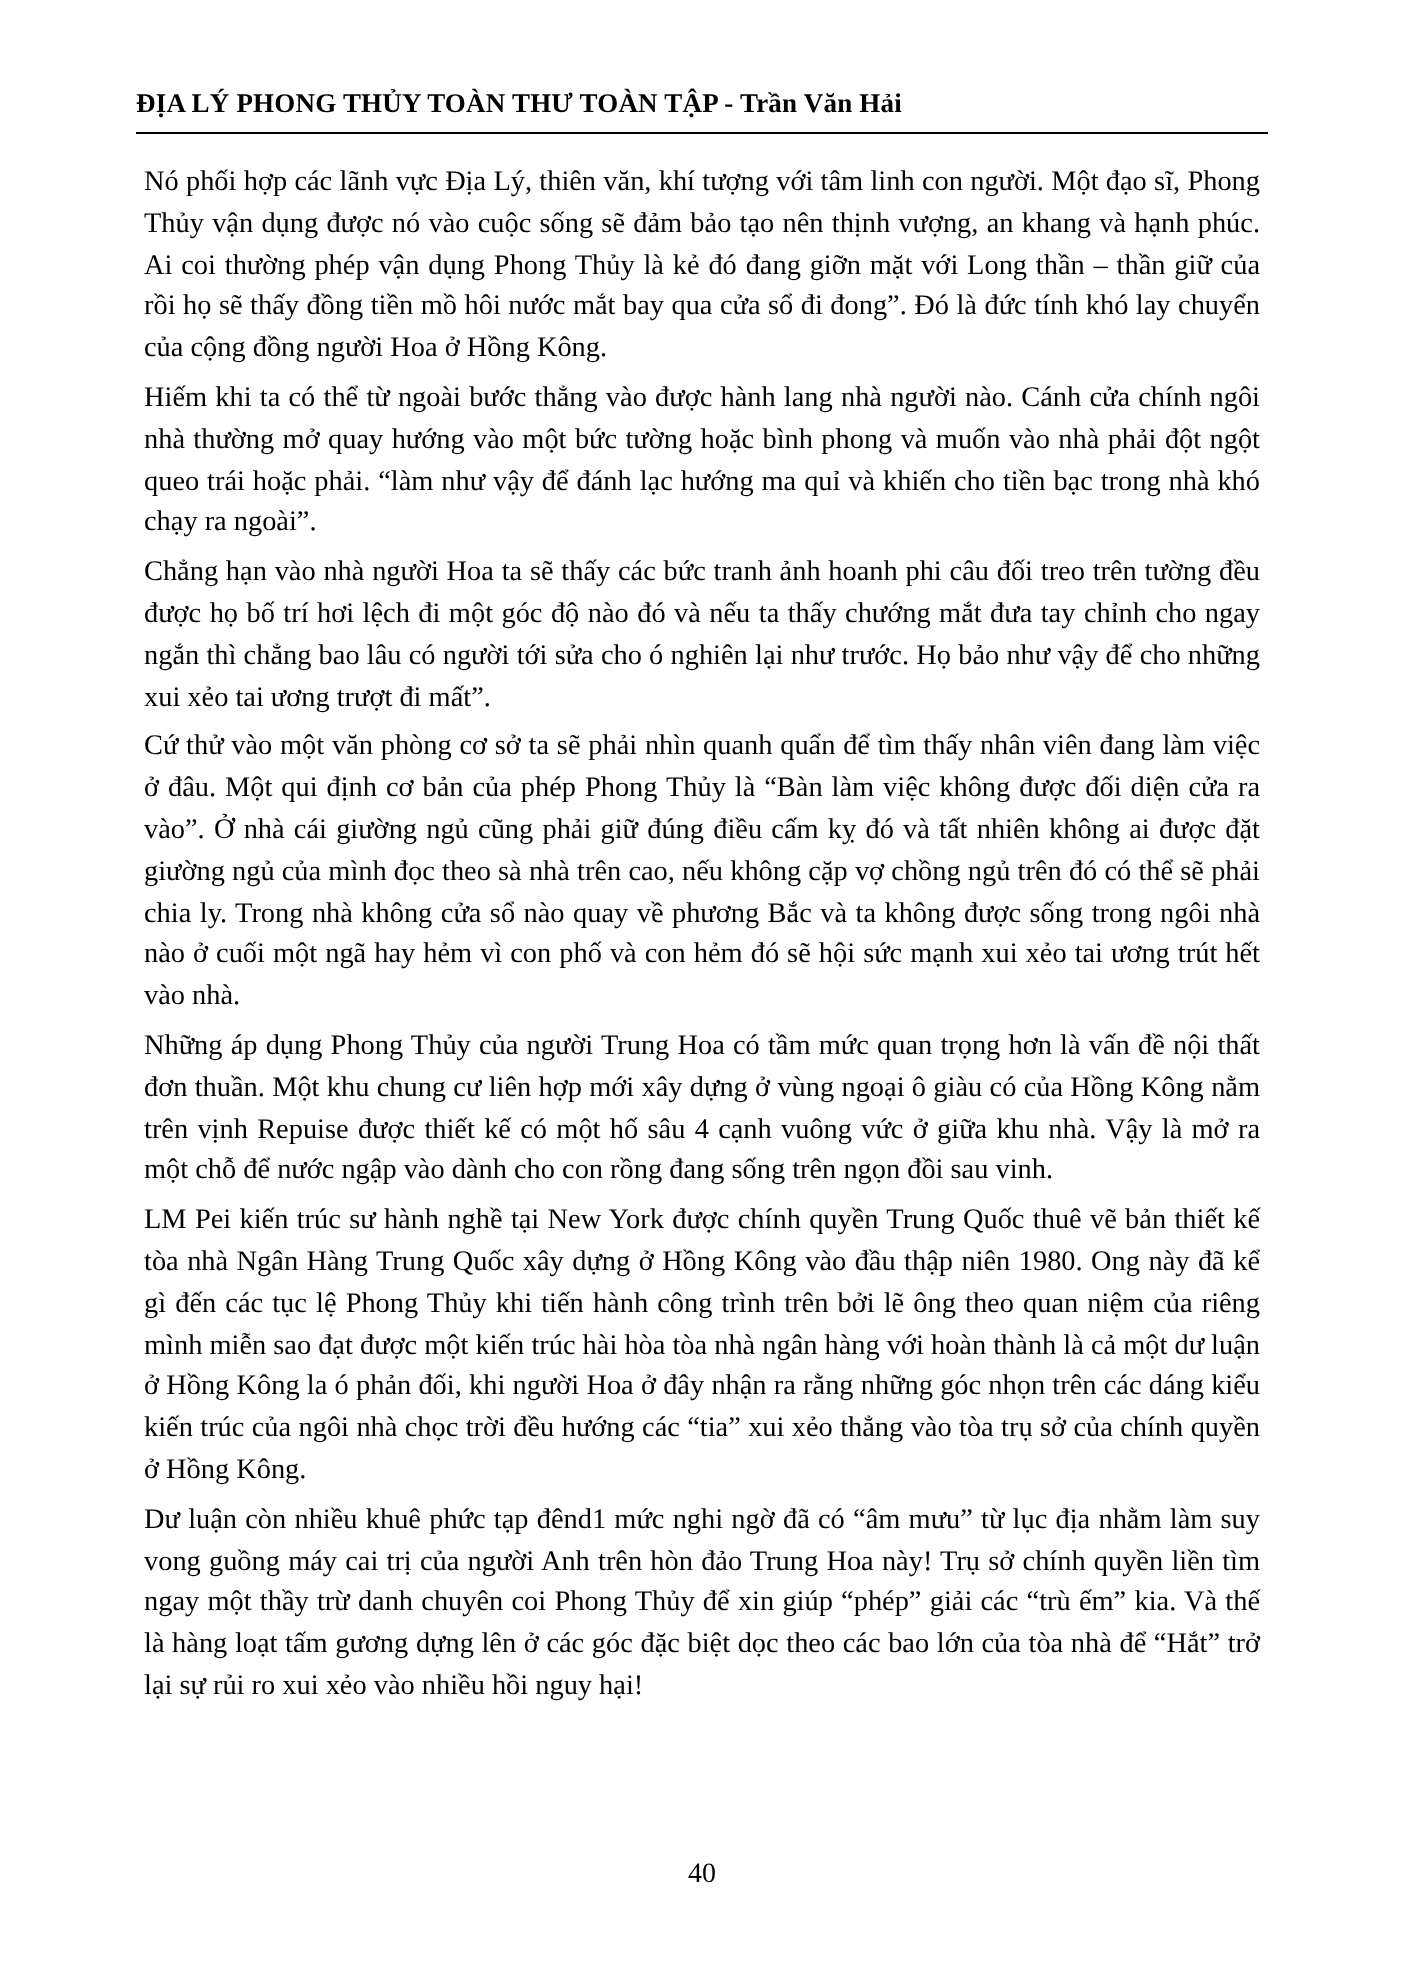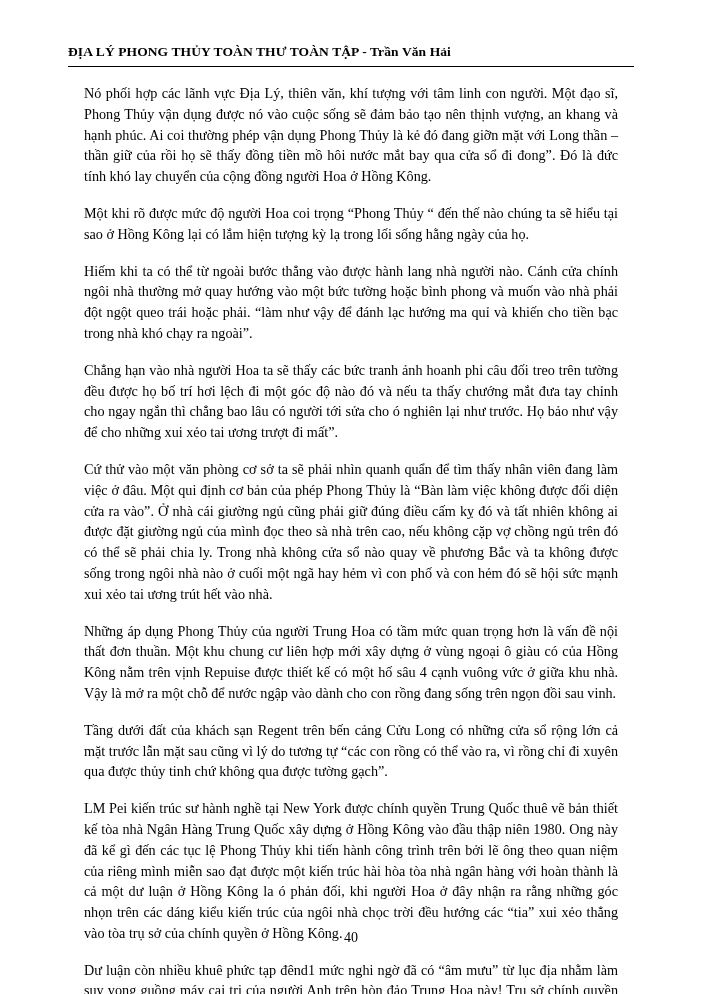--- a/index.html
+++ b/index.html
@@ -25,21 +25,21 @@
     font-weight: bold;
     letter-spacing: 0.1px;
     white-space: nowrap;
     padding-bottom: 6px;
   }
   .header-rule {
     border-bottom: 1px solid #000000;
     margin-bottom: 14px;
   }
   .body-text p {
-    margin: 16px;
+    margin: 4px;
     font-size: 14.2px;
     line-height: 1.465;
     text-align: justify;
     text-justify: inter-word;
     hyphens: none;
   }
   .page-number {
     position: absolute;
     left: 0;
     right: 0;
@@ -51,25 +51,23 @@
 </head>
 <body>
 
 <div class="page">
 
   <div class="header">ĐỊA LÝ PHONG THỦY TOÀN THƯ  TOÀN TẬP -  Trần Văn Hải</div>
   <div class="header-rule"></div>
 
   <div class="body-text">
     <p>Nó phối hợp các lãnh vực Địa Lý, thiên văn, khí tượng với tâm linh con người. Một đạo sĩ, Phong Thủy vận dụng được nó vào cuộc sống sẽ đảm bảo tạo nên thịnh vượng, an khang và hạnh phúc. Ai coi thường phép vận dụng Phong Thủy là kẻ đó đang giỡn  mặt với Long thần – thần giữ của rồi họ sẽ thấy đồng tiền mồ hôi nước mắt bay qua cửa sổ đi đong”. Đó là đức tính khó lay chuyển của cộng đồng người Hoa ở Hồng Kông.</p>
-    <p>Một khi rõ được mức độ người Hoa coi trọng “Phong Thủy “ đến thế nào chúng ta sẽ hiểu tại sao ở Hồng Kông lại có lắm hiện tượng kỳ lạ trong lối sống hằng ngày của họ.</p>
     <p>Hiếm khi ta có thể từ ngoài bước thẳng vào được hành lang nhà người nào. Cánh cửa chính ngôi nhà thường mở quay hướng vào một bức tường hoặc bình phong và muốn vào nhà phải đột ngột queo trái hoặc phải. “làm như vậy để đánh lạc hướng ma quỉ và khiến cho tiền bạc trong nhà khó chạy ra ngoài”.</p>
     <p>Chẳng hạn vào nhà người Hoa ta sẽ thấy các bức tranh ảnh hoanh phi câu đối treo trên tường đều được họ bố trí hơi lệch đi một góc độ nào đó và nếu ta thấy chướng mắt đưa tay chỉnh cho ngay ngắn thì chẳng bao lâu có người tới sửa cho ó nghiên lại như trước. Họ bảo như vậy để cho những xui xẻo tai ương trượt đi mất”.</p>
     <p>Cứ thử vào một văn phòng cơ sở ta sẽ phải nhìn quanh quẩn để tìm thấy nhân viên đang làm việc ở đâu. Một qui định cơ bản của phép Phong Thủy là “Bàn làm việc không được đối diện cửa ra vào”. Ở nhà cái giường ngủ cũng phải giữ đúng điều cấm kỵ đó và tất nhiên không ai được đặt giường ngủ của mình đọc theo sà nhà trên cao, nếu không cặp vợ chồng ngủ trên đó có thể sẽ phải chia ly. Trong nhà không cửa sổ nào quay về phương Bắc và ta không được sống trong ngôi nhà nào ở cuối một ngã hay hẻm vì con phố và con hẻm đó sẽ hội sức mạnh xui xẻo tai ương trút hết vào nhà.</p>
     <p>Những áp dụng Phong Thủy của người Trung Hoa có tầm mức quan trọng hơn là vấn đề nội thất đơn thuần. Một khu chung cư liên hợp mới xây dựng ở vùng ngoại ô giàu có của Hồng Kông nằm trên vịnh Repuise được thiết kế có một hố sâu 4 cạnh vuông vức ở giữa khu nhà. Vậy là mở ra một chỗ để nước ngập vào dành cho con rồng đang sống trên ngọn đồi sau vinh.</p>
-    <p>Tầng dưới đất của khách sạn Regent trên bến cảng Cửu Long có những cửa sổ rộng lớn cả mặt trước lẫn mặt sau cũng vì lý do tương tự “các con rồng có thể vào ra, vì rồng chỉ đi xuyên qua được thủy tinh chứ không qua được tường gạch”.</p>
     <p>LM Pei kiến trúc sư hành nghề tại New York được chính quyền Trung Quốc thuê vẽ bản thiết kế tòa nhà Ngân Hàng Trung Quốc xây dựng ở Hồng Kông vào đầu thập niên 1980. Ong này đã kể gì đến các tục lệ Phong Thủy khi tiến hành công trình trên bởi lẽ ông theo quan niệm của riêng mình miễn sao đạt được một kiến trúc hài hòa tòa nhà ngân hàng với hoàn thành là cả một dư  luận ở Hồng Kông la ó phản đối, khi người Hoa ở đây nhận ra rằng những góc nhọn trên các dáng kiểu kiến trúc của ngôi nhà chọc trời đều hướng các “tia” xui xẻo thẳng vào tòa trụ sở của chính quyền ở Hồng Kông.</p>
     <p> Dư luận còn nhiều khuê phức tạp đênd1 mức nghi ngờ đã có “âm mưu” từ lục địa nhằm làm suy vong guồng máy cai trị của người Anh trên hòn đảo Trung Hoa này! Trụ sở chính quyền liền tìm ngay một thầy trừ danh chuyên coi Phong Thủy để xin giúp “phép” giải các “trù ếm” kia. Và thế là hàng loạt tấm gương dựng lên ở các góc đặc biệt dọc theo các bao lớn của tòa nhà để “Hắt” trở lại sự rủi ro xui xẻo vào nhiều hồi nguy hại!</p>
   </div>
 
   <div class="page-number">40</div>
 
 </div>
 
 </body></html>

